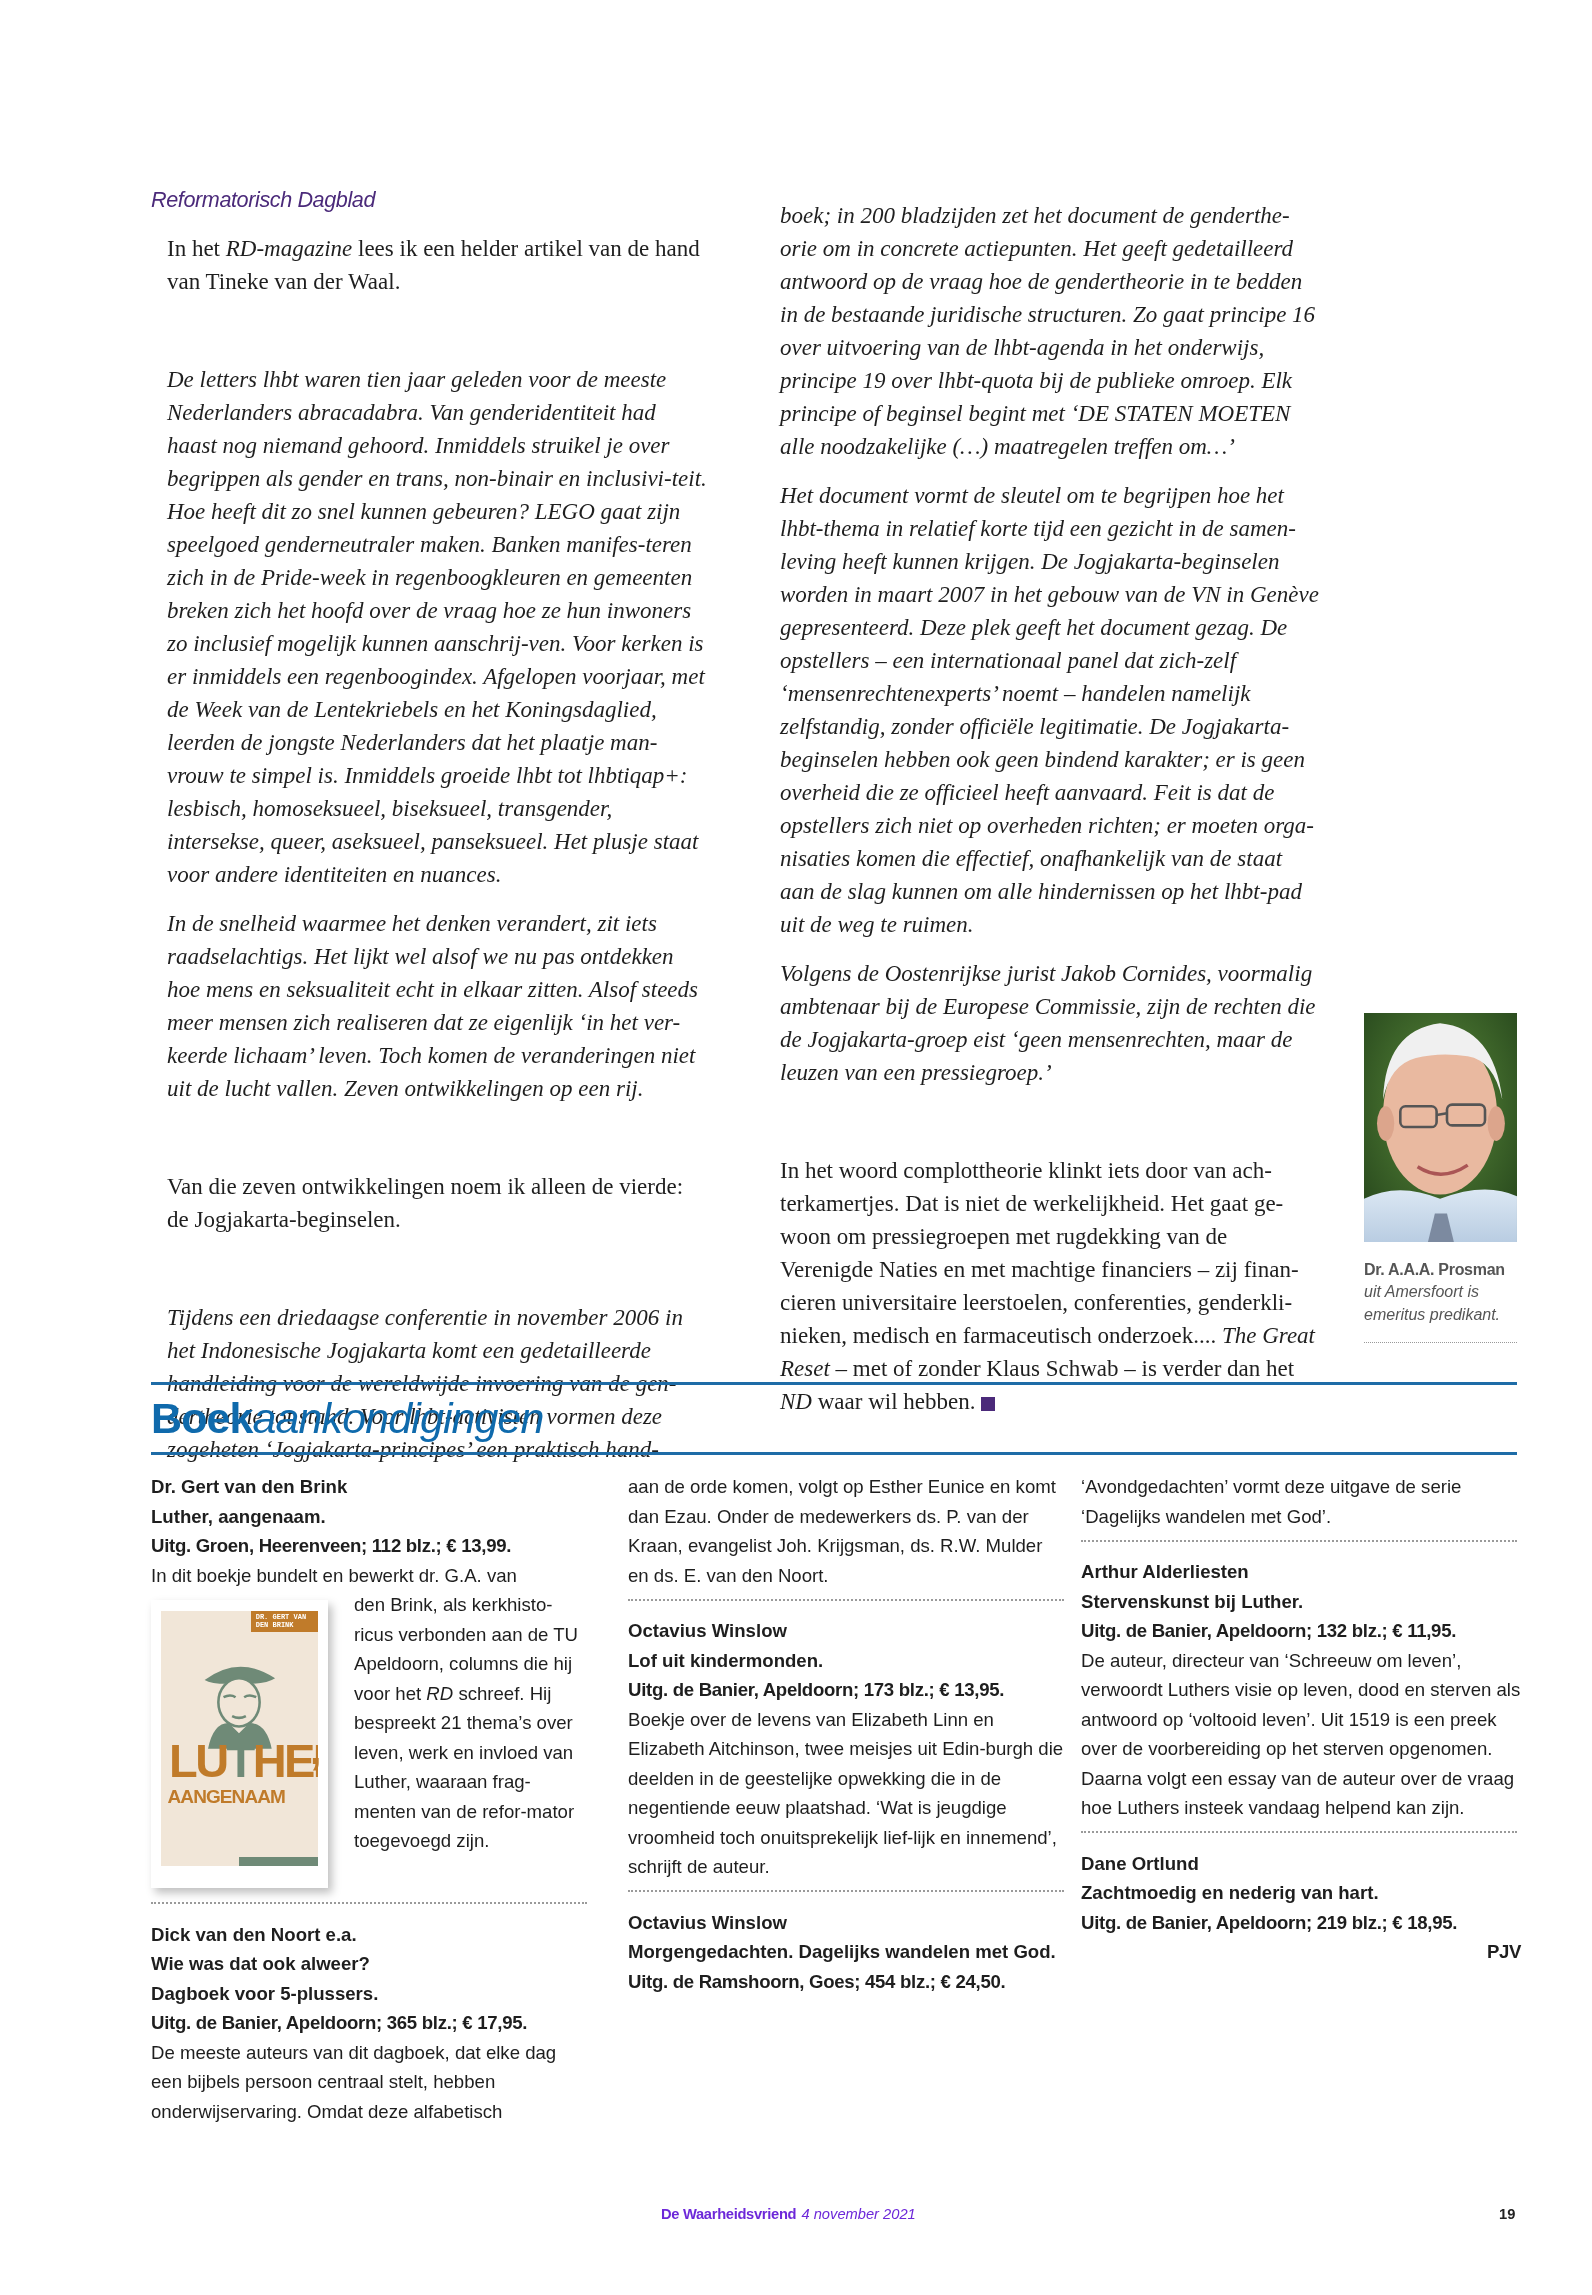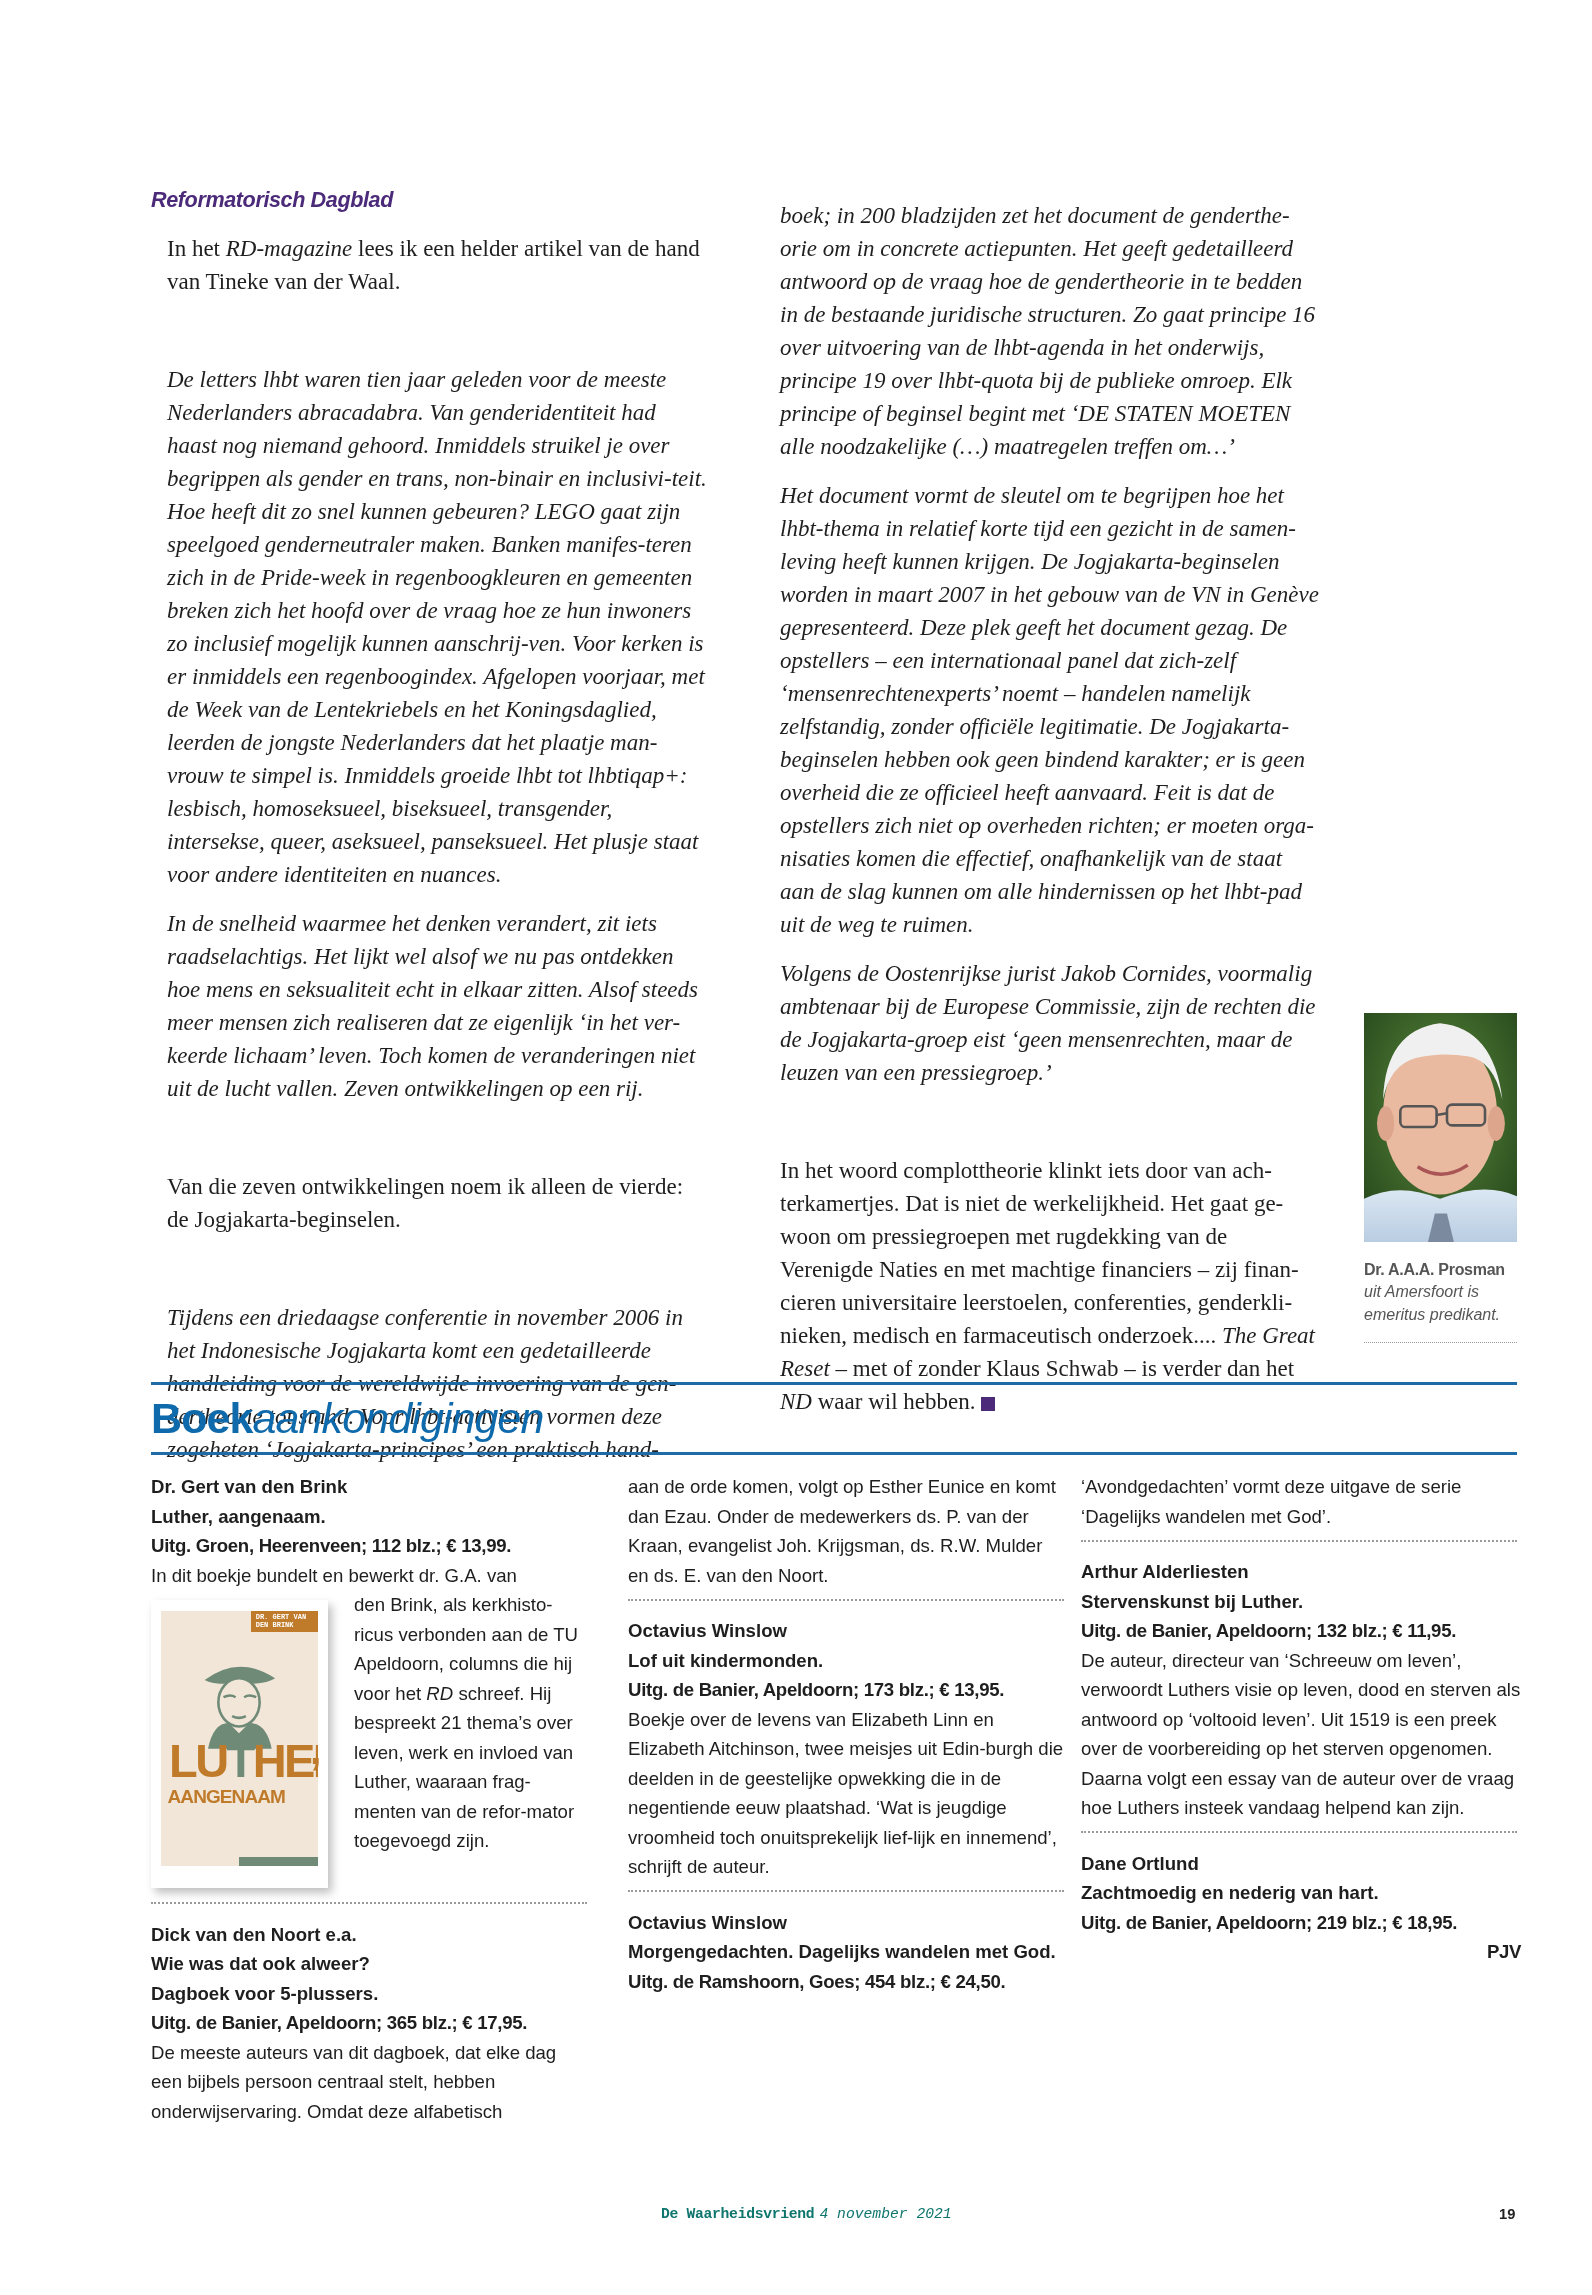--- a/index.html
+++ b/index.html
@@ -5,21 +5,21 @@
   html, body { margin:0; padding:0; background:#ffffff; }
   body { width:1592px; height:2295px; position:relative; overflow:hidden; color:#1e1e1e; }
 
   
   .col { position:absolute; top:183px; width:574px; font-family:"Liberation Serif","DejaVu Serif",serif; font-size:23px; line-height:33px; color:#1f1f1f; }
   #col-left { left:151px; }
   #col-right { left:764px; }
   .col p { margin:16px; }
   .col .it { font-style:italic; }
   .col .gap { height:33px; }
-  .source-title { font-family:"Liberation Sans","DejaVu Sans",sans-serif; font-style:italic; font-weight:bold; color:#4b2a7a; font-size:21.6px; letter-spacing:-0.4px; line-height:33px; }
+  .source-title { font-family:"Liberation Sans","DejaVu Sans",sans-serif; font-style:italic; font-weight:normal; color:#4b2a7a; font-size:21.6px; letter-spacing:-0.4px; line-height:33px; }
   .endmark { display:inline-block; width:14px; height:14px; background:#4b2a7a; vertical-align:middle; margin-left:5.2px; }
 
   
   #author-photo { position:absolute; left:1364px; top:1013px; width:153px; height:229px; overflow:hidden; background:#3d6a2c; }
   #author-caption { position:absolute; left:1364px; top:1259px; width:160px; font-family:"Liberation Sans","DejaVu Sans",sans-serif; font-size:16px; line-height:22.4px; color:#555; }
   #author-caption .name { font-weight:bold; color:#555; letter-spacing:-0.3px; }
   #author-caption .desc { font-style:italic; }
   #author-dots { position:absolute; left:1364px; top:1342px; width:153px; border-top:1.7px dotted #999; }
 
   
@@ -47,21 +47,21 @@
   .cover-title { position:absolute; left:8.6px; top:129px; font-family:"Liberation Sans","DejaVu Sans",sans-serif; font-weight:bold; font-size:47px; line-height:41px; letter-spacing:-2.6px; color:#c07b2a; }
   .cover-title .g { color:#6f8a77; }
   .cover-sub { position:absolute; left:7px; top:171px; font-family:"Liberation Sans","DejaVu Sans",sans-serif; font-weight:bold; font-size:19px; color:#c07b2a; letter-spacing:-0.9px; }
   .cover-tag { position:absolute; right:7px; top:226px; width:71px; font-family:"Liberation Mono","DejaVu Sans Mono",monospace; font-weight:bold; font-size:8.2px; line-height:8.6px; color:#6f8a77; text-align:right;margin-top:32px; }
   .cover-bar { position:absolute; right:0; bottom:0; width:79px; height:8.6px; background:#6f8a77; }
   .cover-comma { position:absolute; left:159px; top:136px; font-family:"Liberation Sans",sans-serif; font-weight:bold; font-size:41px; color:#c07b2a; }
 
   #pjv { text-align:right; font-weight:bold; letter-spacing:-0.4px; }
 
   
-  #footer { position:absolute; top:2206px; left:661px; font-family:Liberation Mono, monospace; font-size:14.7px; color:#0f766e; }
+  #footer { position:absolute; top:2206px; left:661px; font-family:Liberation Sans, sans-serif; font-size:14.7px; color:#6d28d9; }
   #footer .pub { font-weight:bold; letter-spacing:-0.3px; }
   #footer .date { font-style:italic; margin-left:5.2px; }
   #page-num { position:absolute; top:2206px; left:1499px; font-family:"Liberation Sans","DejaVu Sans",sans-serif; font-size:14.7px; font-weight:bold; color:#222; }
 </style>
 </head>
 <body>
 
 <div id="col-left" class="col">
   <div class="source-title">Reformatorisch Dagblad</div>
   <p><span>In het </span><span class="it">RD-magazine</span><span> lees ik een helder artikel van de hand van Tineke van der Waal.</span></p>

